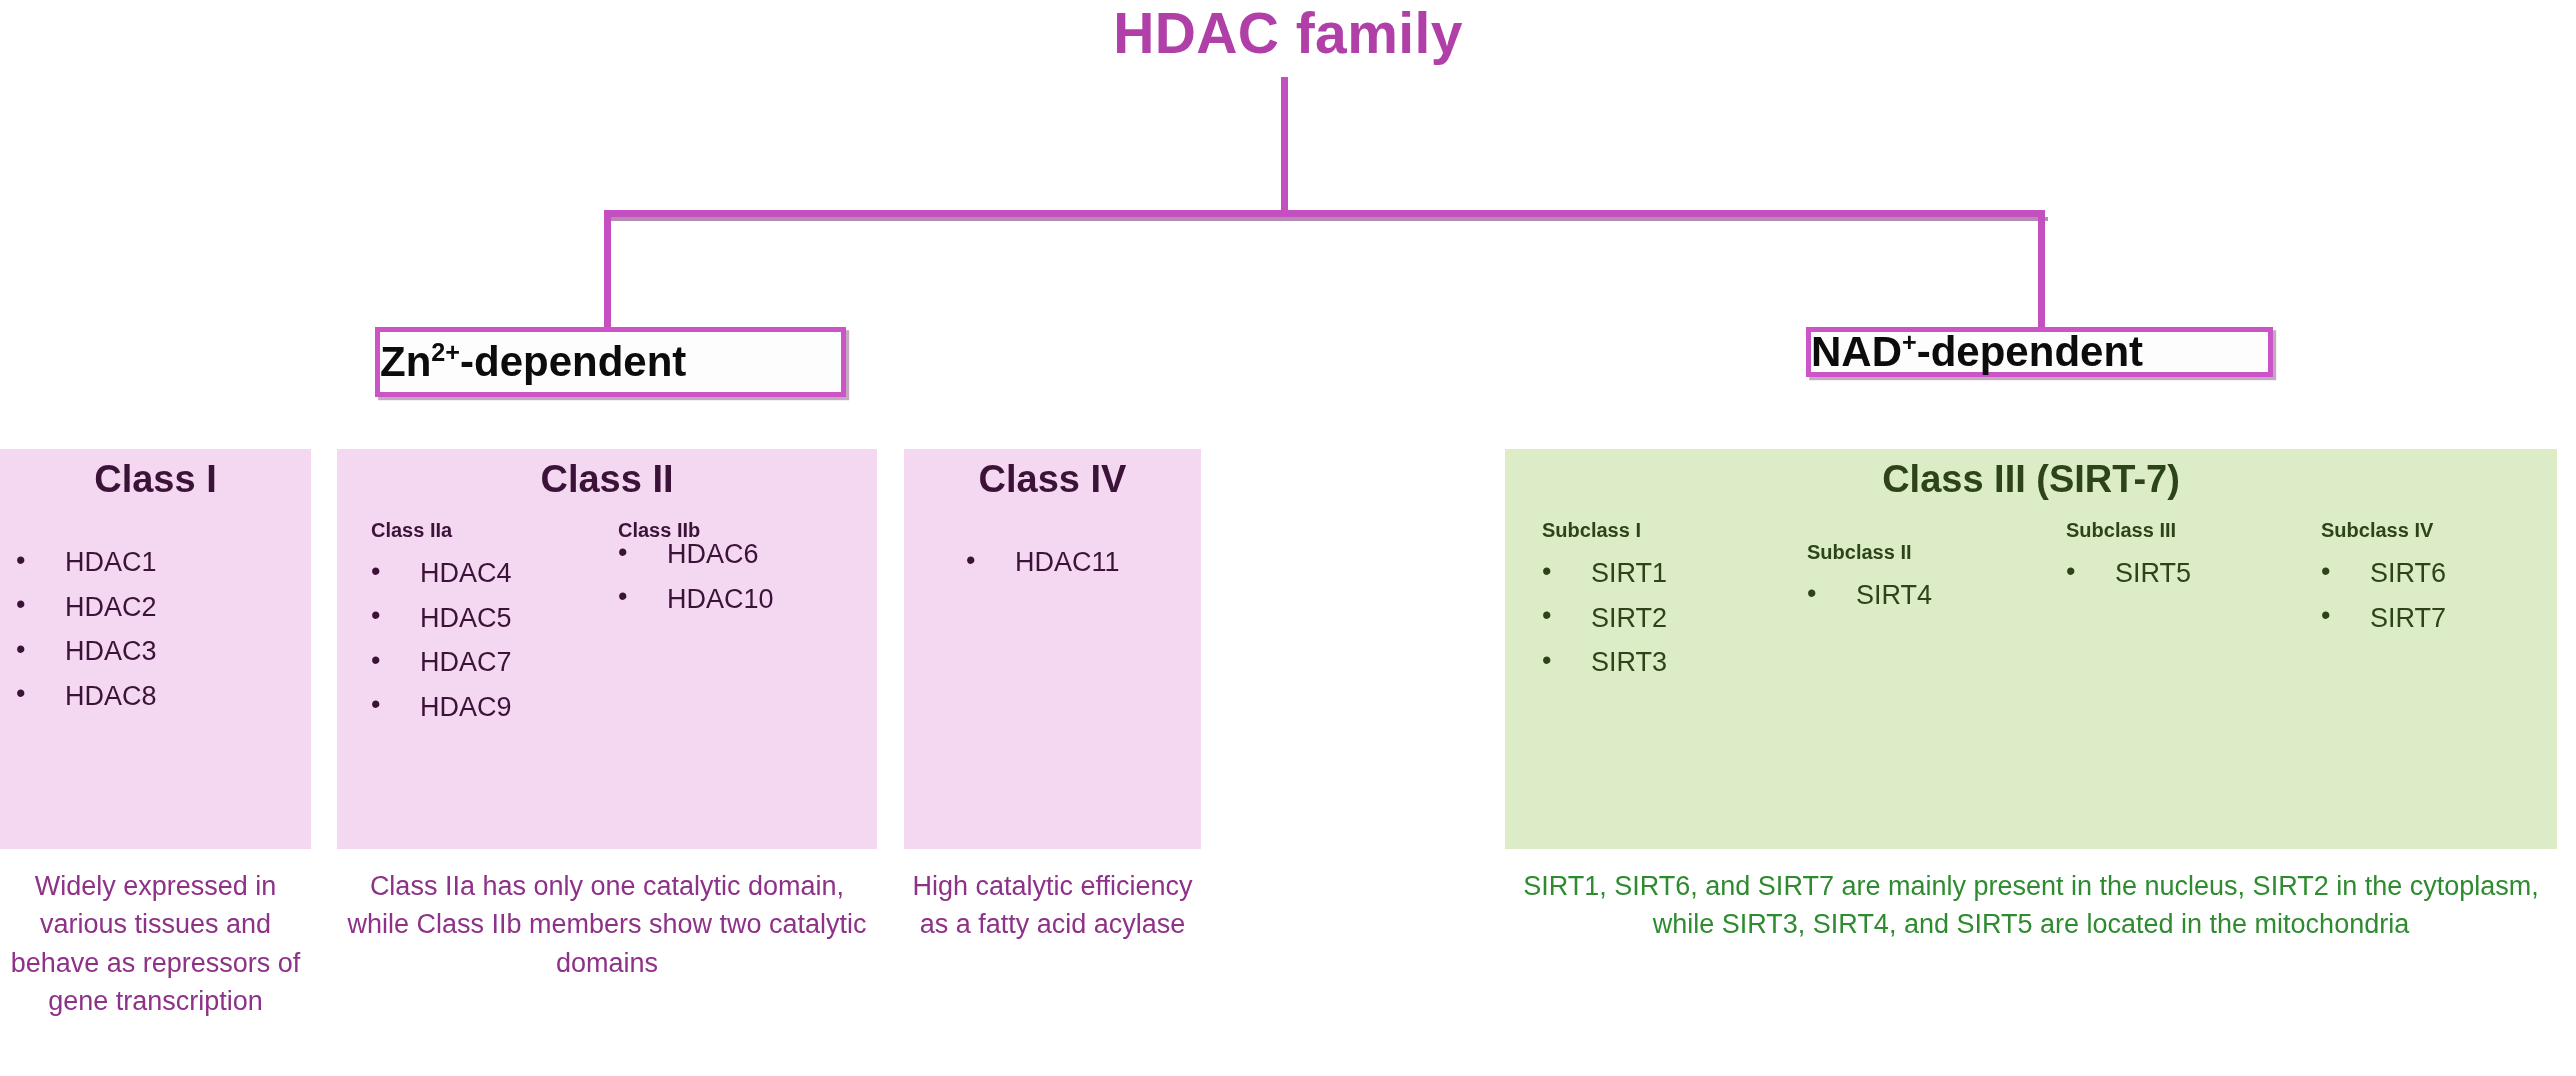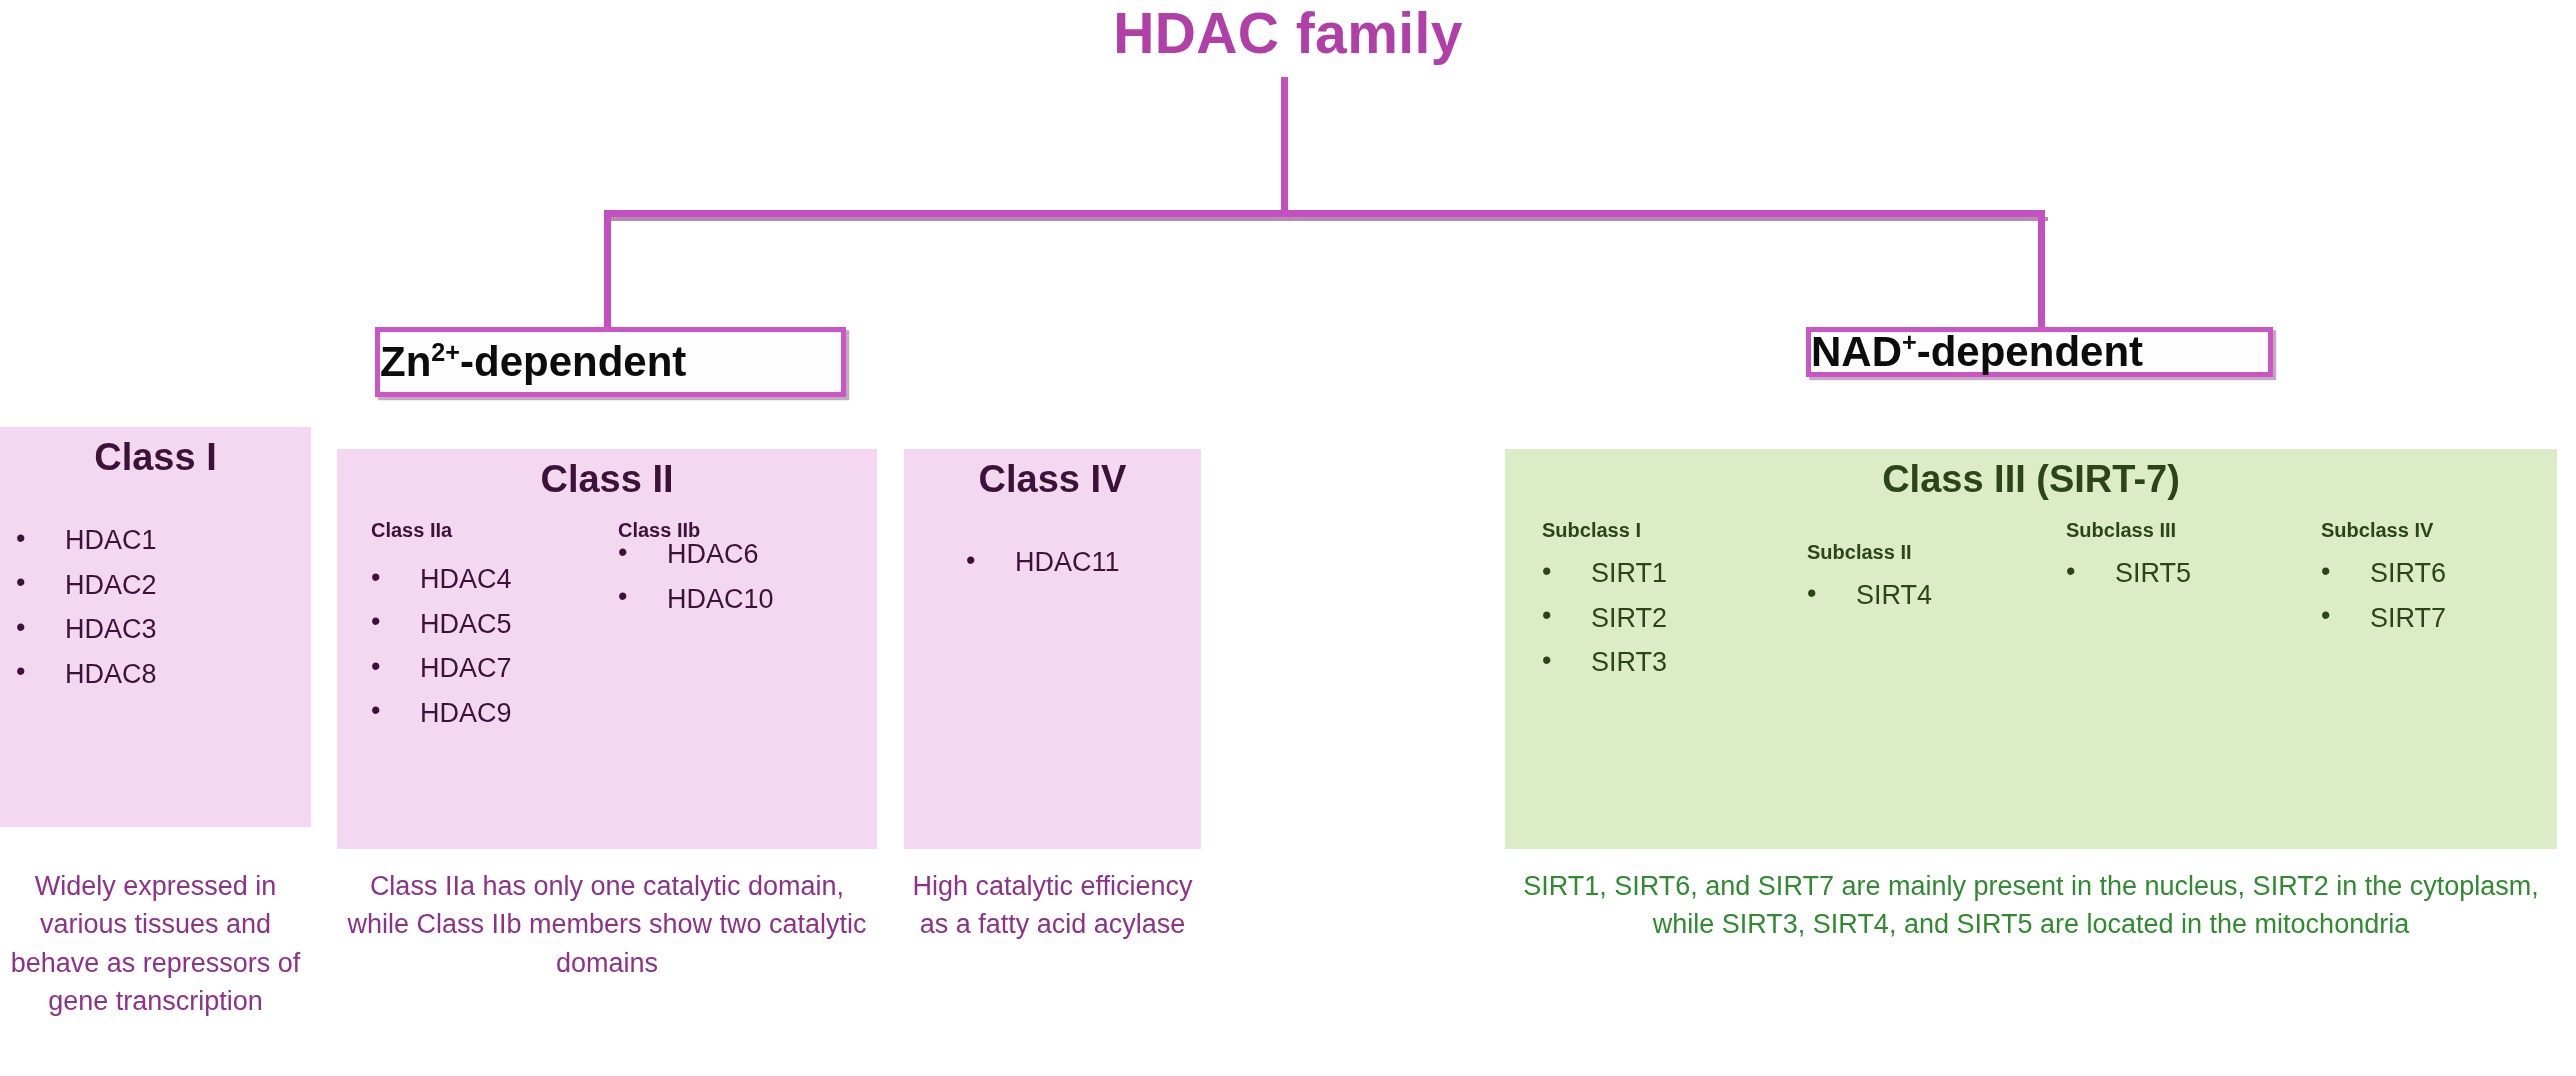--- a/index.html
+++ b/index.html
@@ -147,40 +147,40 @@
   <div class="conn" style="left:604px; top:210px; width:7.2px; height:124px;"></div>
   <div class="conn" style="left:2038px; top:210px; width:7.2px; height:124px;"></div>
 
   <div class="dep-box" style="left:375px; top:327px; width:471px; height:70px;">
     <span>Zn<sup>2+</sup>-dependent</span>
   </div>
   <div class="dep-box" style="left:1806px; top:327px; width:467px; height:50px;">
     <span>NAD<sup>+</sup>-dependent</span>
   </div>
 
-  <div class="panel pink" style="left:0px; top:427px; width:311px; height:400px;">
+  <div class="panel pink" style="left:0px; top:449px; width:311px; height:400px;">
     <div class="panel-title">Class I</div>
     <div class="cols" style="margin-top:49px; padding-left:16px;">
       <div class="col">
         <ul class="items">
           <li>HDAC1</li>
           <li>HDAC2</li>
           <li>HDAC3</li>
           <li>HDAC8</li>
         </ul>
       </div>
     </div>
   </div>
 
   <div class="panel pink" style="left:337px; top:449px; width:540px; height:400px;">
     <div class="panel-title">Class II</div>
     <div class="cols" style="margin-top:19px; padding-left:34px;">
       <div class="col" style="width:247px;">
         <div class="col-head">Class IIa</div>
-        <ul class="items" style="margin-top:25px;">
+        <ul class="items" style="margin-top:19px;">
           <li>HDAC4</li>
           <li>HDAC5</li>
           <li>HDAC7</li>
           <li>HDAC9</li>
         </ul>
       </div>
       <div class="col" style="width:239px;">
         <div class="col-head">Class IIb</div>
         <ul class="items" style="">
           <li>HDAC6</li>

